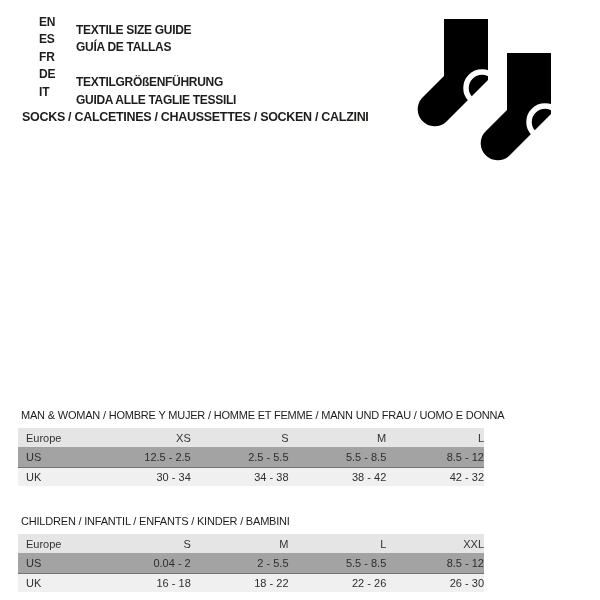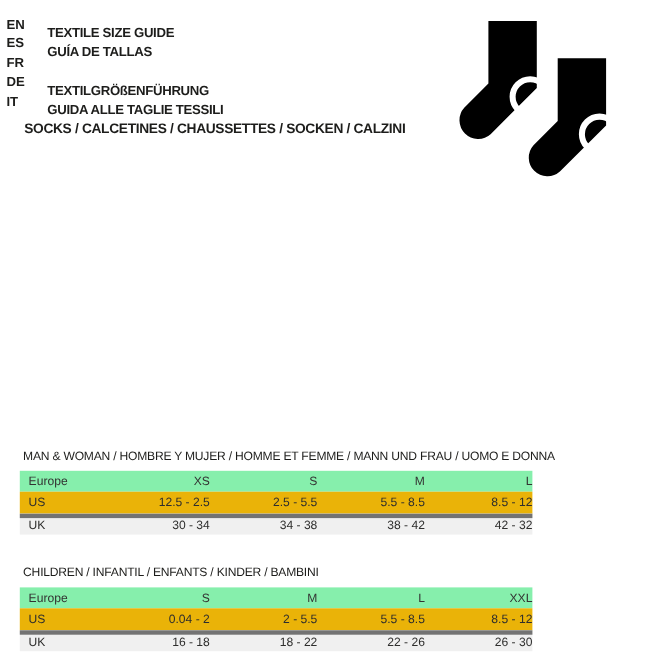--- a/index.html
+++ b/index.html
@@ -9,21 +9,21 @@
     width: 600px; height: 600px;
     background: #ffffff;
     font-family: "Liberation Sans", sans-serif;
     color: #1d1d1b;
     overflow: hidden;
   }
 
   
   .lang-list {
     position: absolute;
-    left: 6px; top: 13px;
+    left: 39px; top: 13px;
   }
   .lang-row {
     display: flex;
     height: 17.5px;
     align-items: center;
   }
   .lang-code {
     width: 37px;
     font-size: 12px;
     font-weight: bold;
@@ -76,23 +76,23 @@
     color: #3c3c3b;
   }
   .t-row {
     display: grid;
     grid-template-columns: 75px 1fr 1fr 1fr 1fr;
     height: 19.3px;
     align-items: center;
   }
   .t-row > div { text-align: right; }
   .t-row > div:first-child { text-align: left; padding-left: 8px; }
-  .t-head { background: #86efac; color: #333332; }
-  .t-body-0 { background: #eab308; color: #2e2e2d; }
-  .t-body-1 { background: #f0f0f0; color: #2e2e2d; border-top: 4px solid #737373; }
+  .t-head { background: #e5e5e5; color: #333332; }
+  .t-body-0 { background: #a3a3a3; color: #2e2e2d; }
+  .t-body-1 { background: #f0f0f0; color: #2e2e2d; border-top: 1px solid #737373; }
 </style>
 </head>
 <body>
 
 <div class="lang-list">
   <div class="lang-row">
     <span class="lang-code">EN</span>
     <span class="lang-label">TEXTILE SIZE GUIDE</span>
   </div>
   <div class="lang-row">

